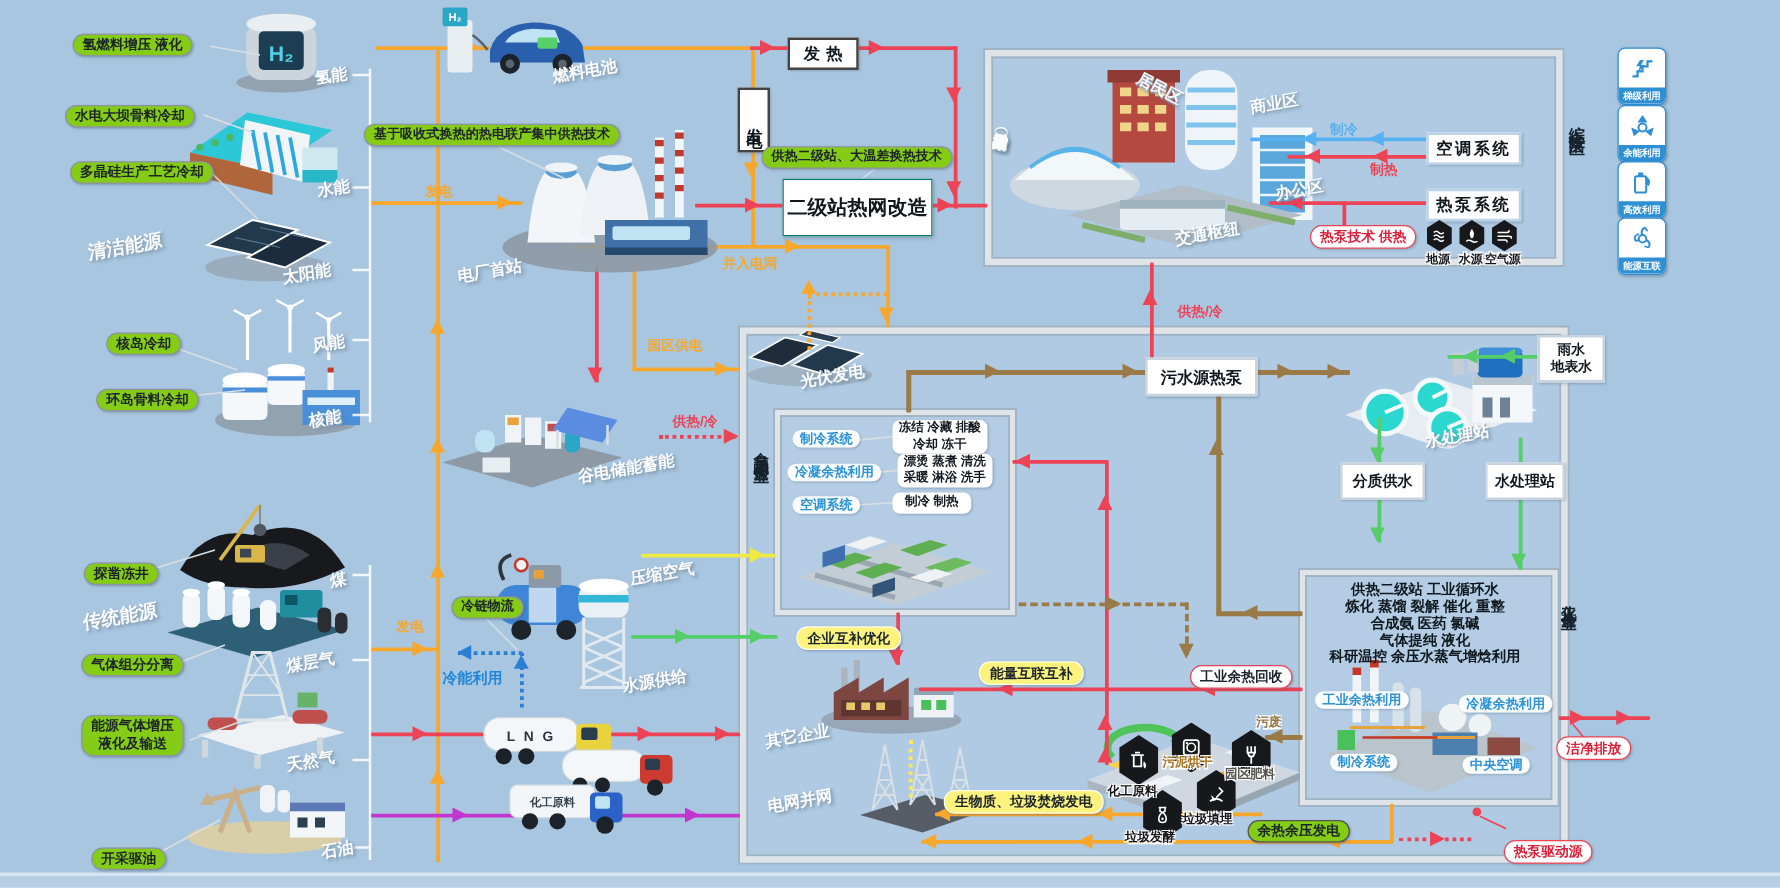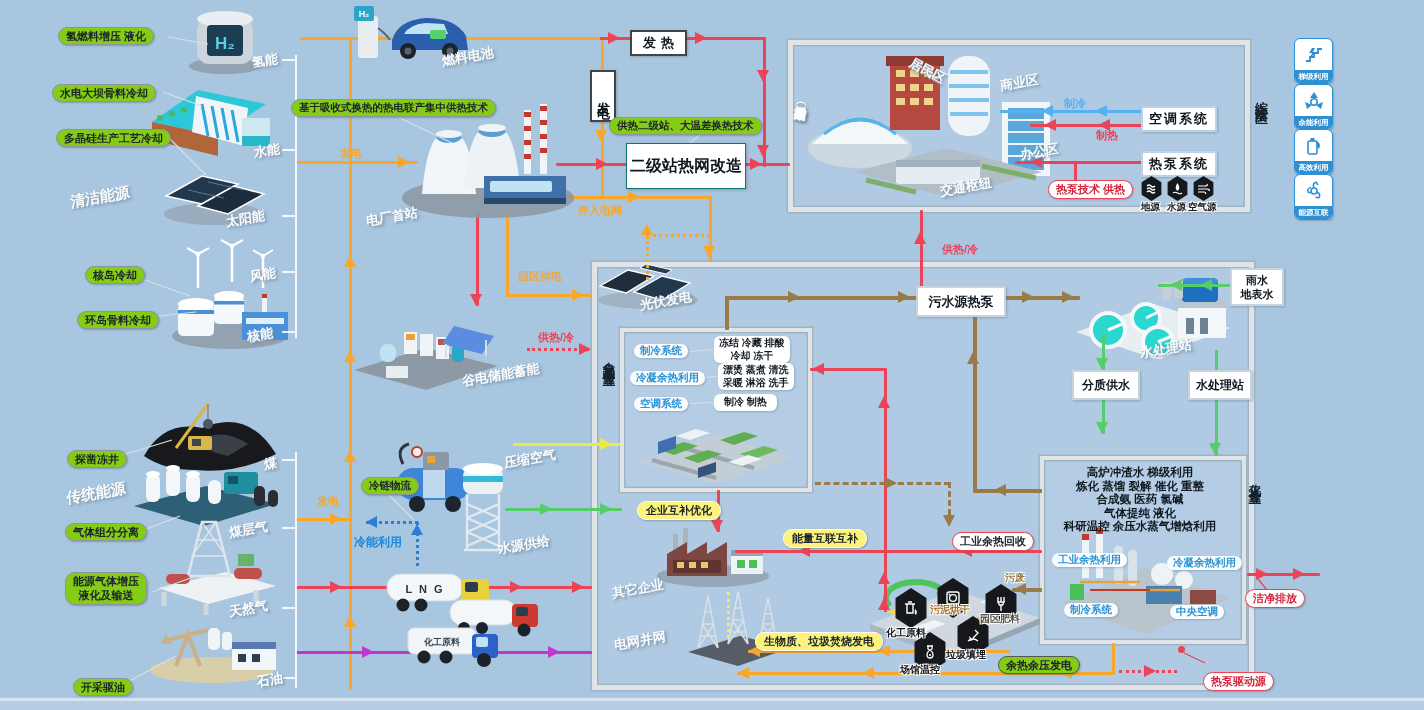--- a/index.html
+++ b/index.html
@@ -693,21 +693,21 @@
   <div class="bluetag" style="left:630px;top:371px">冷凝余热利用</div>
   <div class="valbox" style="left:718px;top:363px">
     <div>漂烫 蒸煮 清洗</div>
     <div>采暖 淋浴 洗手</div>
   </div>
   <div class="bluetag" style="left:634px;top:397px">空调系统</div>
   <div class="valbox" style="left:714px;top:394px;padding:2px 10px">制冷 制热</div>
 
   <span class="vlabel" style="left:1246px;top:474px;font-size:12.5px;letter-spacing:2px">化工类企业</span>
   <div class="abs" style="left:1046px;top:466px;width:188px;text-align:center;font-size:11.5px;font-weight:700;line-height:13.5px;color:#10181f;z-index:4">
-    <div>高炉冲渣水 梯级利用</div>
+    <div>供热二级站 工业循环水</div>
     <div>炼化 蒸馏 裂解 催化 重整</div>
     <div>合成氨 医药 氯碱</div>
     <div>气体提纯 液化</div>
     <div>科研温控 余压水蒸气增焓利用</div>
   </div>
   <div class="bluetag" style="left:1052px;top:553px">工业余热利用</div>
   <div class="bluetag" style="left:1167px;top:556px">冷凝余热利用</div>
   <div class="bluetag" style="left:1064px;top:603px">制冷系统</div>
   <div class="bluetag" style="left:1170px;top:605px">中央空调</div>
 
@@ -738,17 +738,17 @@
   <div class="hex" style="left:912px;top:632px;width:36px;height:40px">
     <svg width="18" height="18" viewBox="0 0 18 18">
         <path d="M6 3 H12 M7 3 V6 Q12 8 12 12 Q12 15 9 15 Q6 15 6 12 Q6 8 11 6 V3" stroke="#fff" stroke-width="1.3" fill="none"></path>
         <circle cx="9" cy="12" r="1" fill="#fff"></circle>
       </svg>
     </div>
   <span class="hexlab" style="left:886px;top:626px">化工原料</span>
   <span class="hexlab" style="left:930px;top:603px;color:#a8761e">污泥烘干</span>
   <span class="hexlab" style="left:980px;top:612px;color:#57564e">园区肥料</span>
   <span class="hexlab" style="left:946px;top:648px">垃圾填埋</span>
-  <span class="hexlab" style="left:900px;top:663px">场馆温控</span>
+  <span class="hexlab" style="left:900px;top:663px">垃圾发酵</span>
 
   <div class="abs" style="left:0;top:698px;width:1424px;height:3px;background:rgba(255,255,255,.55);z-index:1"></div>
   <div class="abs" style="left:0;top:701px;width:1424px;height:9px;background:#b6cee3;z-index:1"></div>
 </div>
 
 </body></html>

